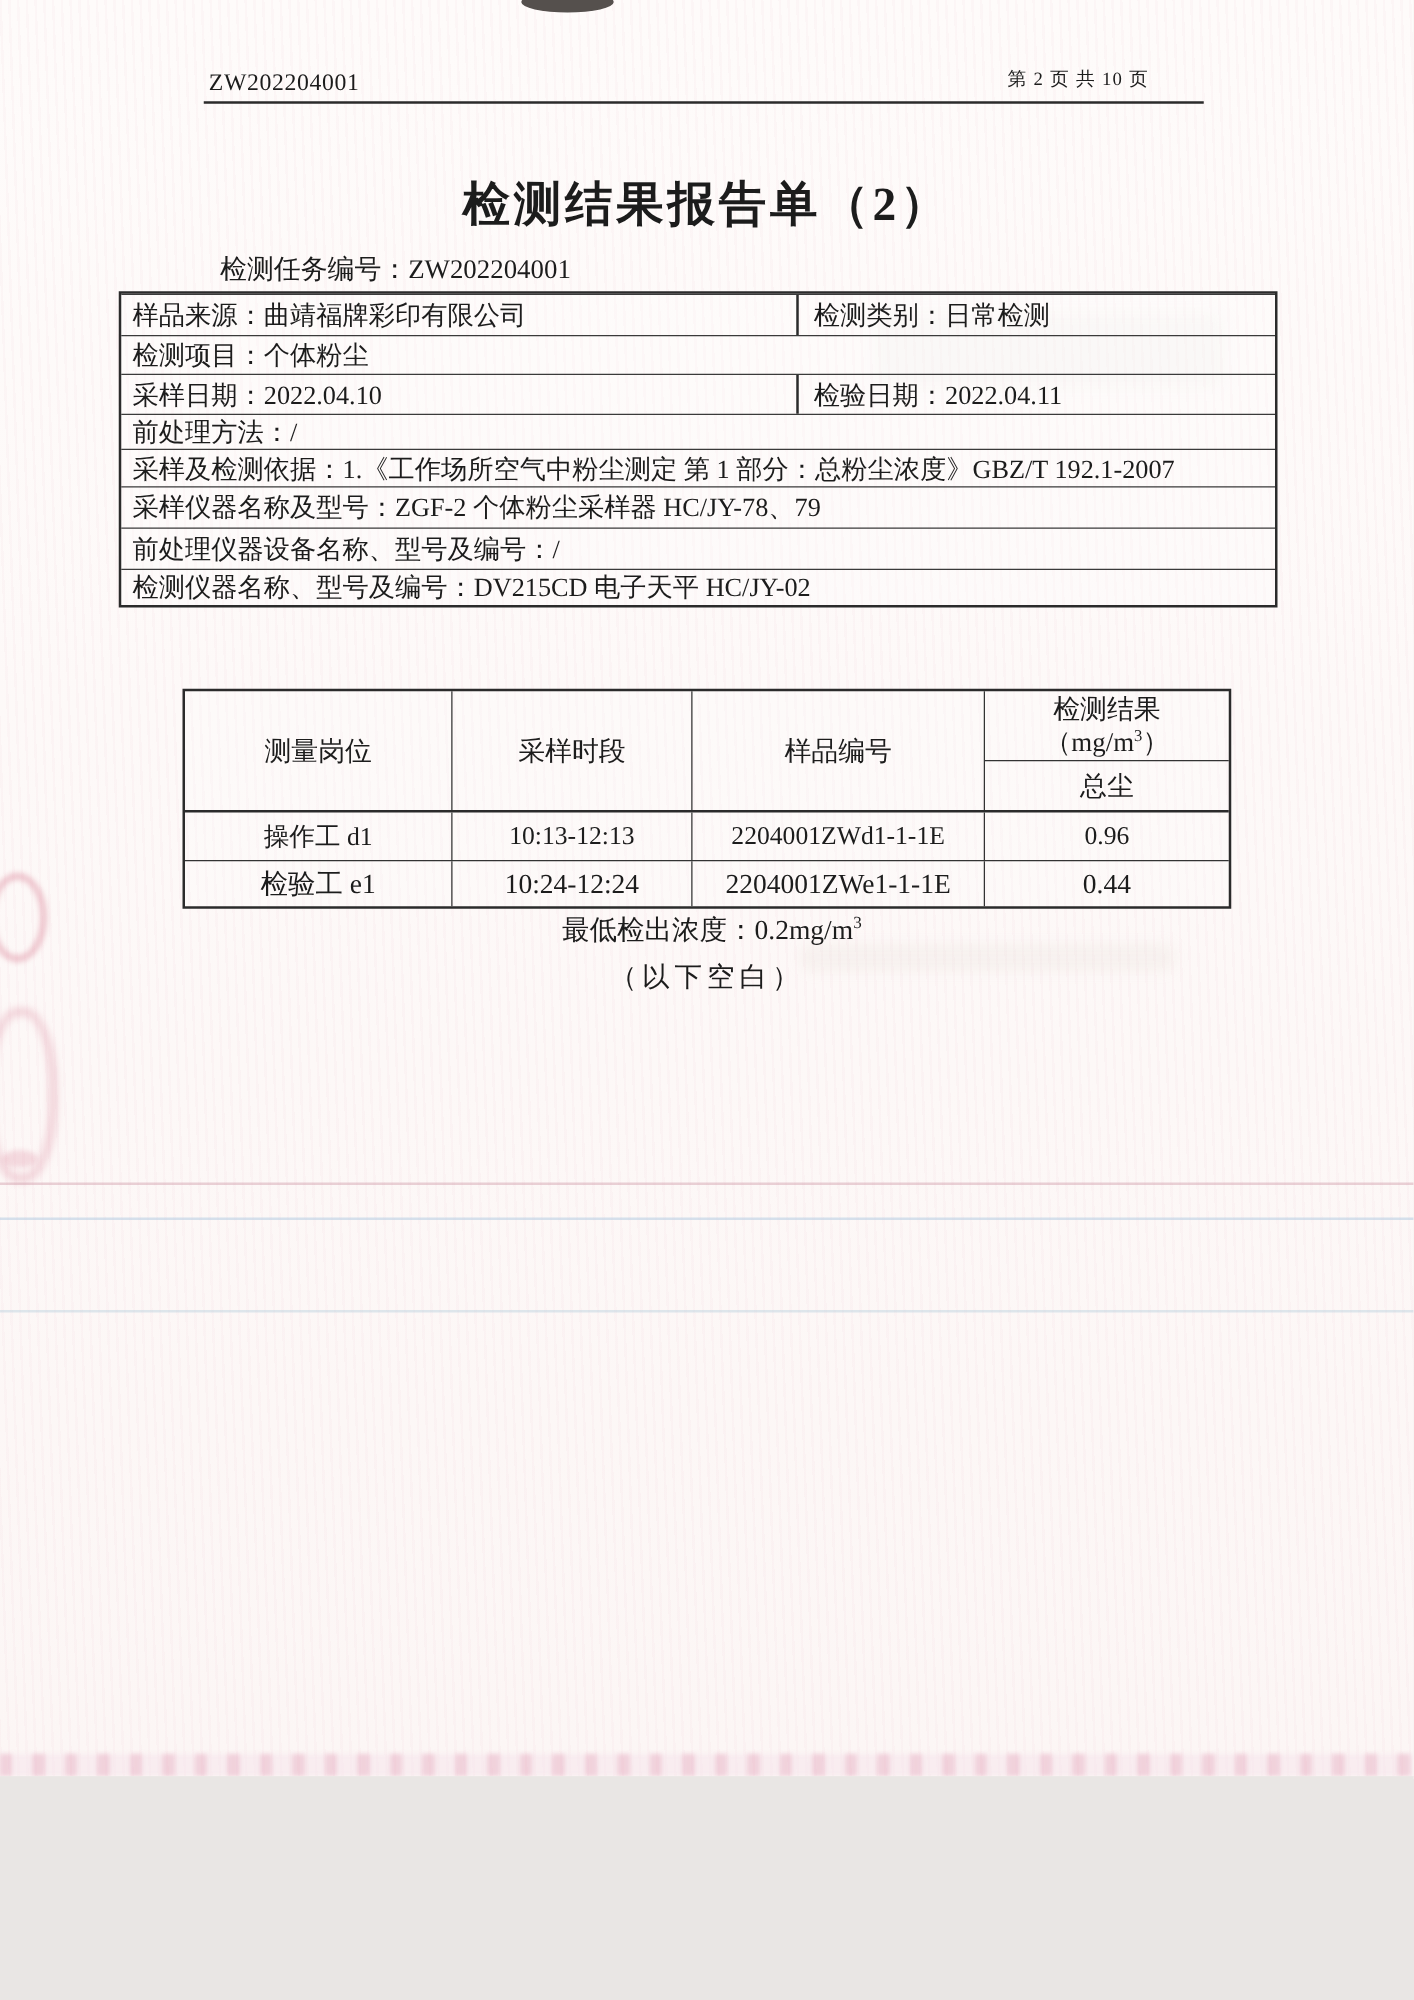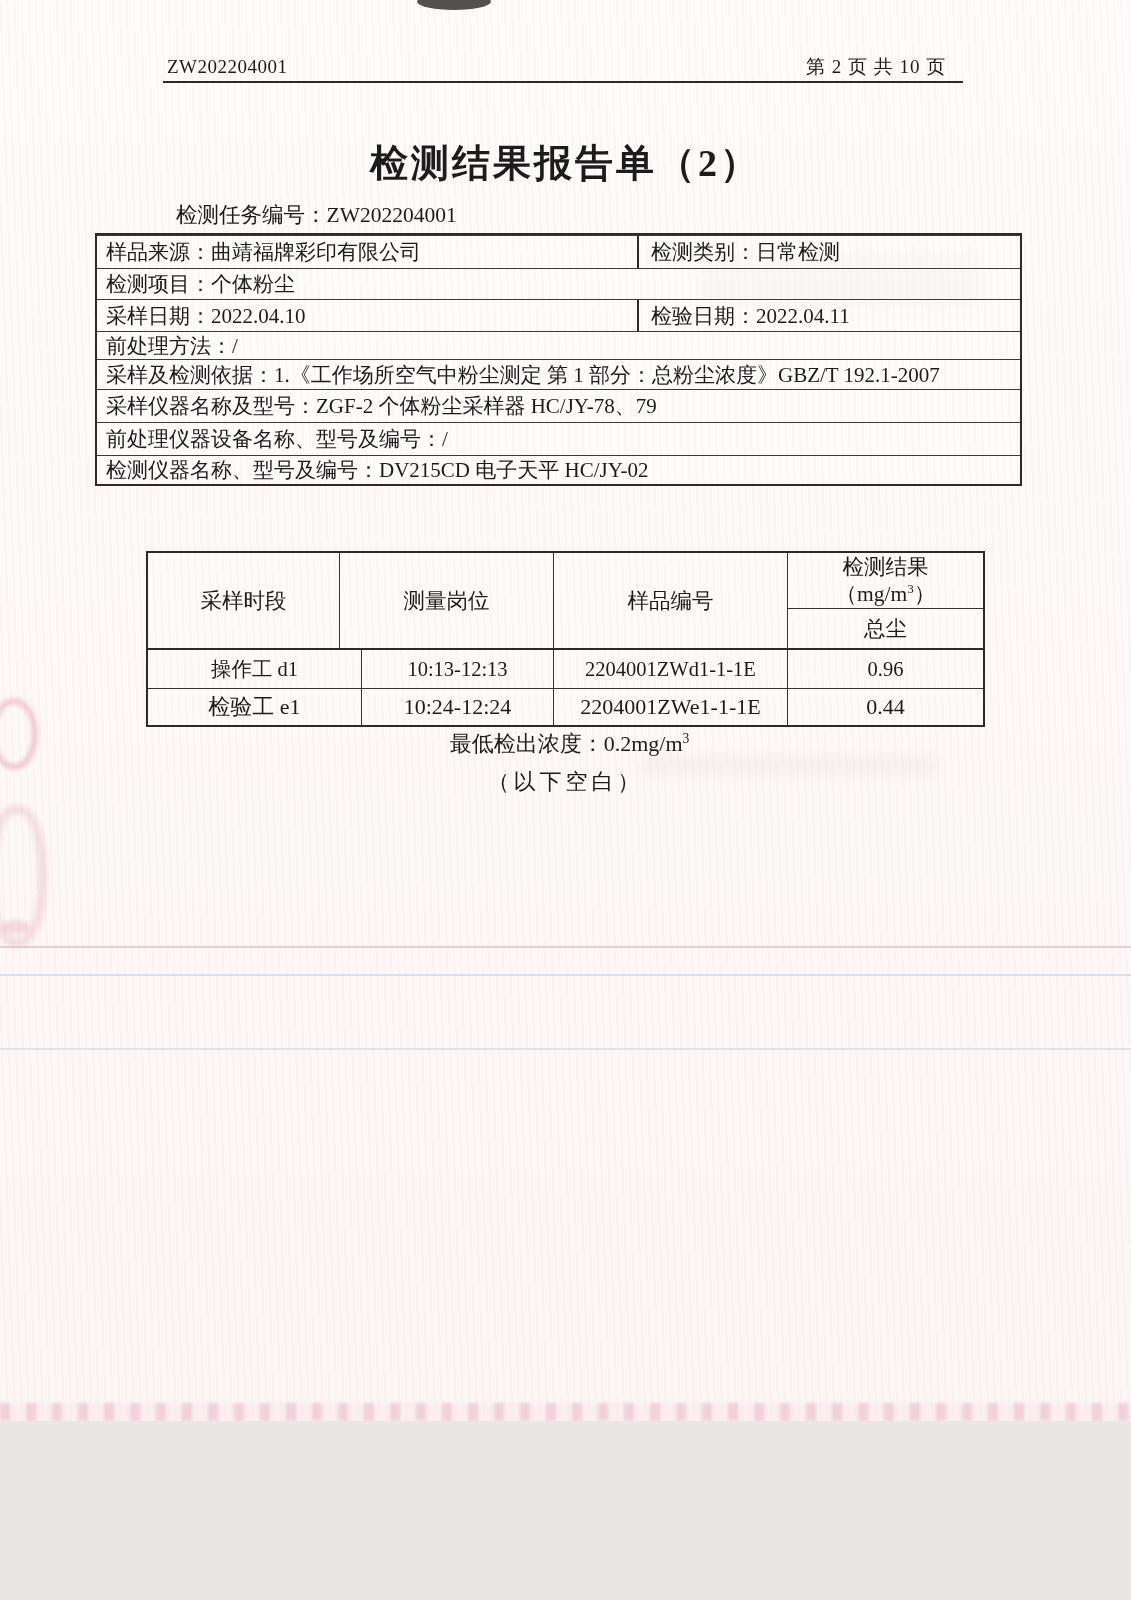--- a/index.html
+++ b/index.html
@@ -9,21 +9,21 @@
     background-image:
       repeating-linear-gradient(88deg, rgba(242,214,222,0.14) 0 2px, rgba(255,255,255,0) 2px 7px),
       linear-gradient(180deg, #fefbfa 0%, #fcf6f5 100%);
     overflow:hidden;
     font-family:"Liberation Serif","DejaVu Serif",serif;
     color:#1c1c1c;
   }
 
   
   .header-docno { position:absolute; left:167px; top:56px; font-size:19px; letter-spacing:0.5px; }
-  .header-page  { position:absolute; left:806px; top:54px; font-size:19px; letter-spacing:1px; }
+  .header-page  { position:absolute; left:806px; top:54px; font-size:15px; letter-spacing:1px; }
   .header-rule  { position:absolute; left:163px; top:81px; width:800px; height:2px; background:#2b2b2b; }
 
   
   .title {
     position:absolute; left:0; top:138px; width:1131px; text-align:center;
     font-size:38px; font-weight:700; letter-spacing:3px;
   }
 
   .task-line { position:absolute; left:176px; top:200px; font-size:21.5px; }
 
@@ -151,22 +151,22 @@
     <div class="info-row h33">
       <span>前处理仪器设备名称、型号及编号：/</span>
     </div>
     <div class="info-row h29">
       <span>检测仪器名称、型号及编号：DV215CD 电子天平 HC/JY-02</span>
     </div>
   </div>
 
   <div class="results-table">
     <div class="rt-row rt-header">
+      <div class="rt-cell c1">测量岗位</div>
       <div class="rt-cell c2">采样时段</div>
-      <div class="rt-cell c1">测量岗位</div>
       <div class="rt-cell c3">样品编号</div>
       <div class="rt-cell c4 c4split">
         <div class="c4-top">
           <span>检测结果</span>
           <span><span>（mg/m</span><sup class="s3">3</sup><span>）</span></span>
         </div>
         <div class="c4-bottom">总尘</div>
       </div>
     </div>
     <div class="rt-row rt-data1">

